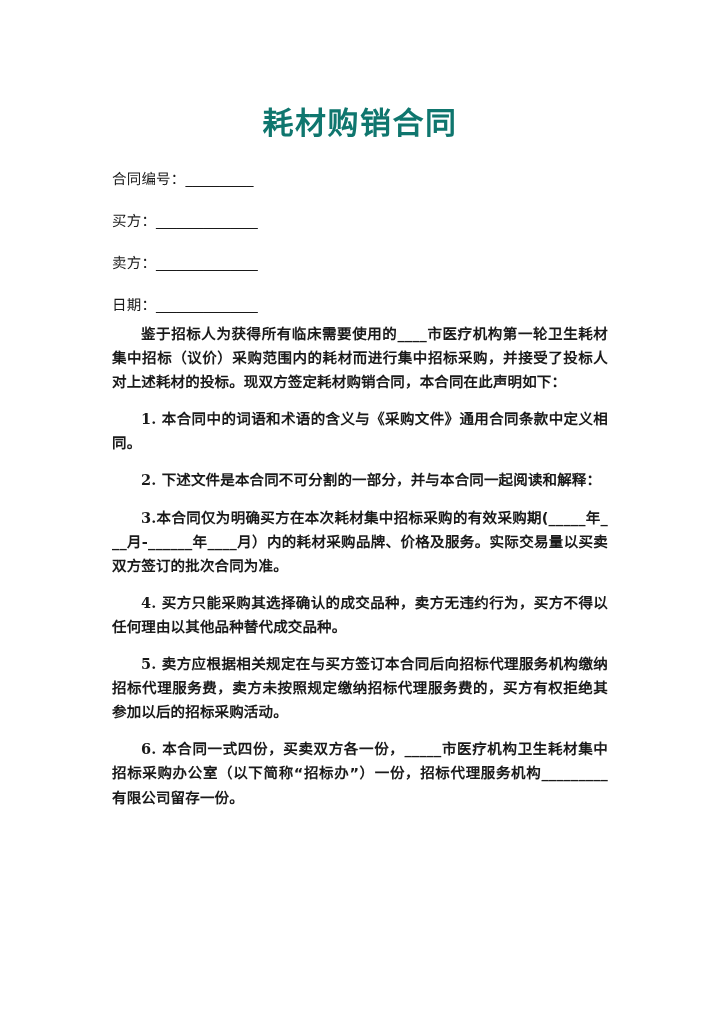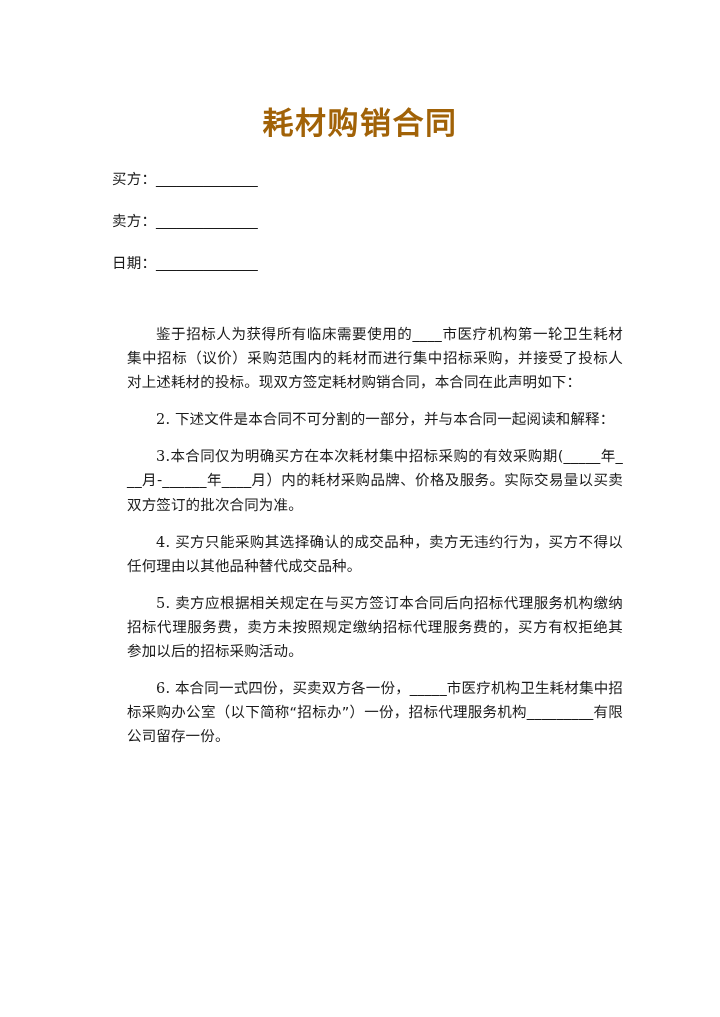--- a/index.html
+++ b/index.html
@@ -29,21 +29,21 @@
     position: absolute;
     top: 103px;
     left: 0;
     width: 720px;
     text-align: center;
     font-family: "DejaVu Serif", "Liberation Serif", serif;
     font-size: 31px;
     font-weight: 700;
     letter-spacing: 1.5px;
     line-height: 40px;
-    color: #a16207;
+    color: #0f766e;
   }
 
   .header-fields {
     position: absolute;
     top: 169px;
     left: 112px;
     width: 496px;
   }
 
   .field-row {
@@ -62,22 +62,23 @@
 
   .field-blank {
     white-space: pre;
     font-size: 14.5px;
     letter-spacing: -0.5px;
   }
 
   .body-block {
     position: absolute;
     top: 322px;
-    left: 127px;
+    left: 112px;
     width: 496px;
+    font-weight: bold;
   }
 
   .para {
     font-size: 14.5px;
     line-height: 24.1px;
     text-align: justify;
     text-justify: inter-ideograph;
     letter-spacing: 0.15px;
     margin: 0 0 13px 0;
     text-indent: 2em;
@@ -91,20 +92,24 @@
 </style>
 </head>
 <body>
 
 <div class="page">
 
   <div class="doc-title">耗材购销合同</div>
 
   <div class="header-fields">
 
+    <div class="field-row">
+      <span class="field-label">合同编号：</span>
+      <span class="field-blank">__________</span>
+    </div>
 
     <div class="field-row">
       <span class="field-label">买方：</span>
       <span class="field-blank">_______________</span>
     </div>
 
     <div class="field-row">
       <span class="field-label">卖方：</span>
       <span class="field-blank">_______________</span>
     </div>
@@ -115,20 +120,23 @@
     </div>
 
   </div>
 
   <div class="body-block">
 
     <p class="para">
       <span class="num"></span><span>鉴于招标人为获得所有临床需要使用的____市医疗机构第一轮卫生耗材集中招标（议价）采购范围内的耗材而进行集中招标采购，并接受了投标人对上述耗材的投标。现双方签定耗材购销合同，本合同在此声明如下：</span>
     </p>
 
+    <p class="para">
+      <span class="num">1.</span><span> 本合同中的词语和术语的含义与《采购文件》通用合同条款中定义相同。</span>
+    </p>
 
     <p class="para">
       <span class="num">2.</span><span> 下述文件是本合同不可分割的一部分，并与本合同一起阅读和解释：</span>
     </p>
 
 
     <p class="para">
       <span class="num">3.</span><span>本合同仅为明确买方在本次耗材集中招标采购的有效采购期(_____年___月-______年____月）内的耗材采购品牌、价格及服务。实际交易量以买卖双方签订的批次合同为准。</span>
     </p>
 

